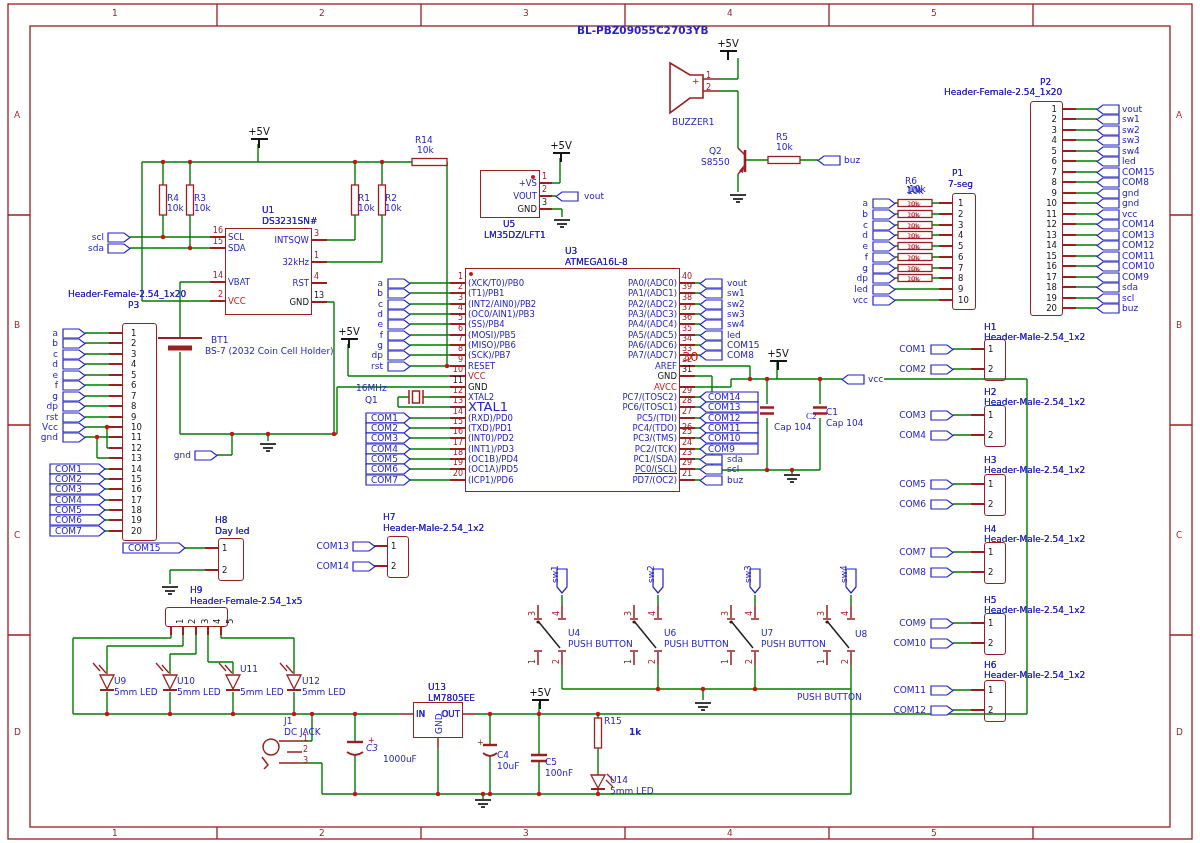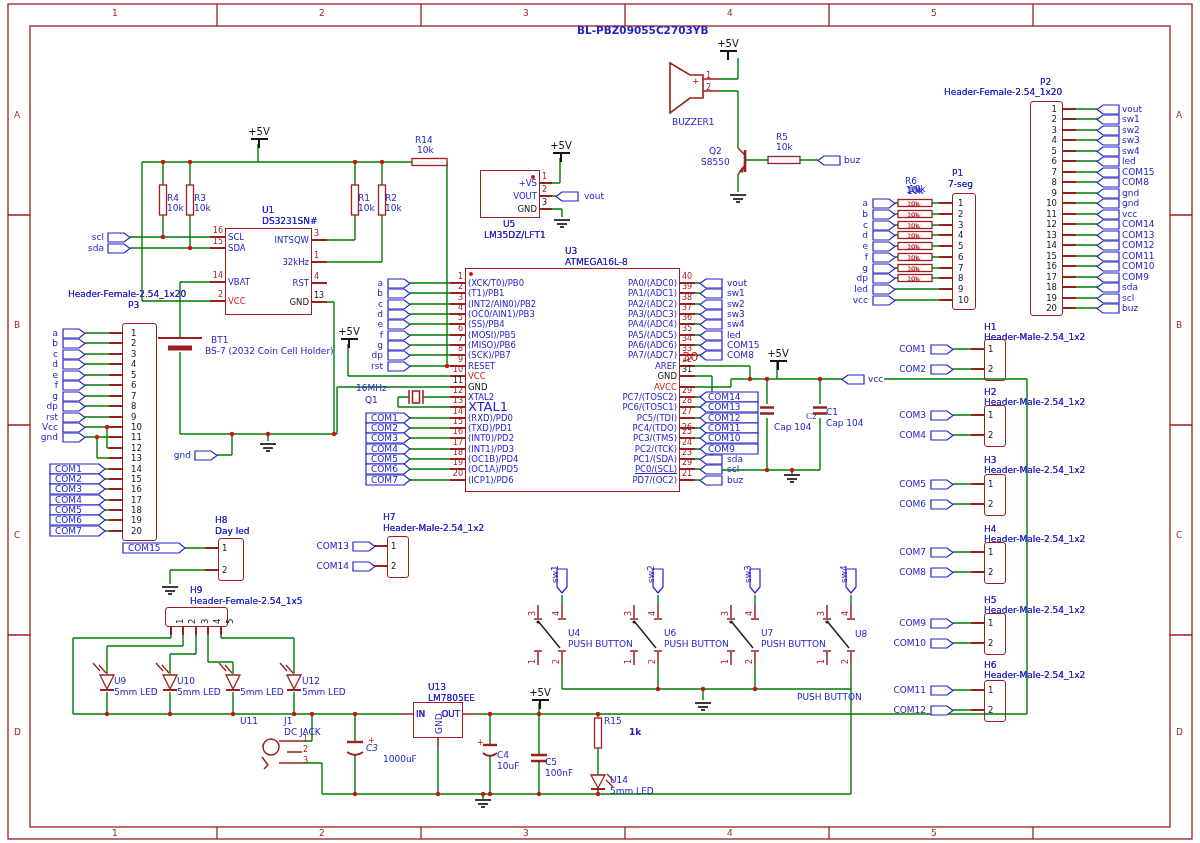--- a/index.html
+++ b/index.html
@@ -1042,21 +1042,21 @@
     <span class="lbl " style="left: 356px; top: 383px;">16MHz</span>
     <span class="lbl " style="left: 365px; top: 395px;">Q1</span>
     <span class="lbl " style="left: 709px; top: 146px;">Q2</span>
     <span class="lbl " style="left: 701px; top: 157px;">S8550</span>
     <span class="lbl " style="left: 284px; top: 716px;">J1</span>
     <span class="lbl " style="left: 284px; top: 727px;">DC JACK</span>
     <span class="lbl " style="left: 114px; top: 676px;">U9</span>
     <span class="lbl " style="left: 114px; top: 687px;">5mm LED</span>
     <span class="lbl " style="left: 177px; top: 676px;">U10</span>
     <span class="lbl " style="left: 177px; top: 687px;">5mm LED</span>
-    <span class="lbl " style="left: 240px; top: 716px;">U11</span>
+    <span class="lbl " style="left: 240px; top: 664px;">U11</span>
     <span class="lbl " style="left: 240px; top: 687px;">5mm LED</span>
     <span class="lbl " style="left: 302px; top: 676px;">U12</span>
     <span class="lbl " style="left: 302px; top: 687px;">5mm LED</span>
     <span class="lbl " style="left: 610px; top: 775px;">U14</span>
     <span class="lbl " style="left: 610px; top: 786px;">5mm LED</span>
     <span class="lbl " style="left: 672px; top: 117px;">BUZZER1</span>
     <span class="lbl " style="left: 568px; top: 628px;">U4</span>
     <span class="lbl " style="left: 568px; top: 639px;">PUSH BUTTON</span>
     <span class="lbl " style="left: 664px; top: 628px;">U6</span>
     <span class="lbl " style="left: 664px; top: 639px;">PUSH BUTTON</span>

